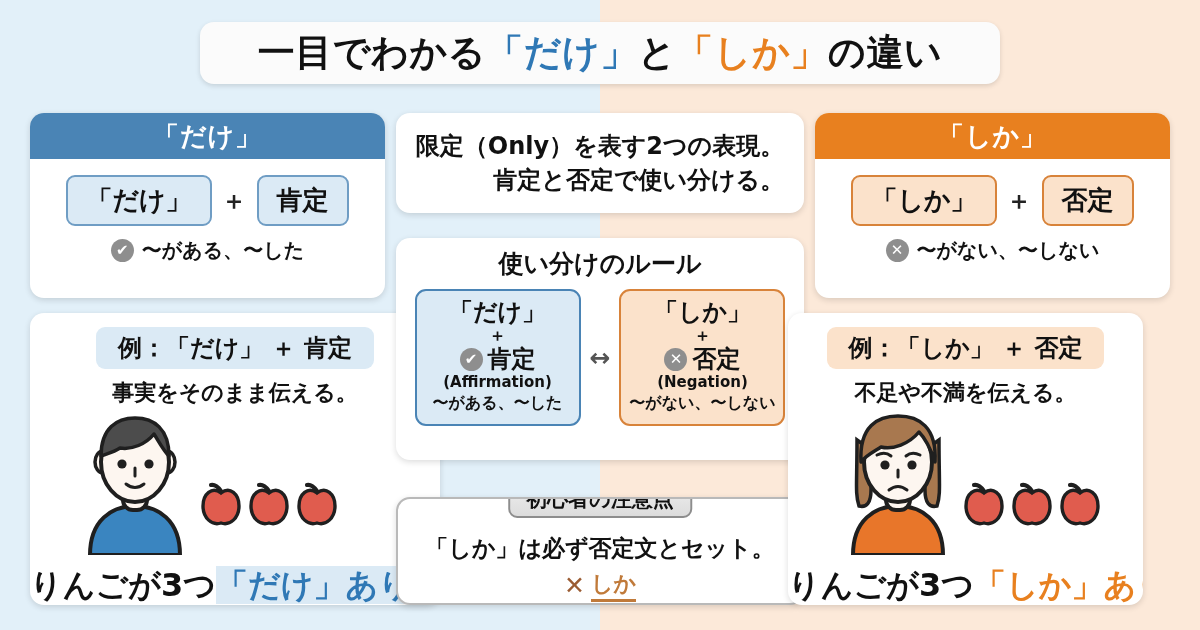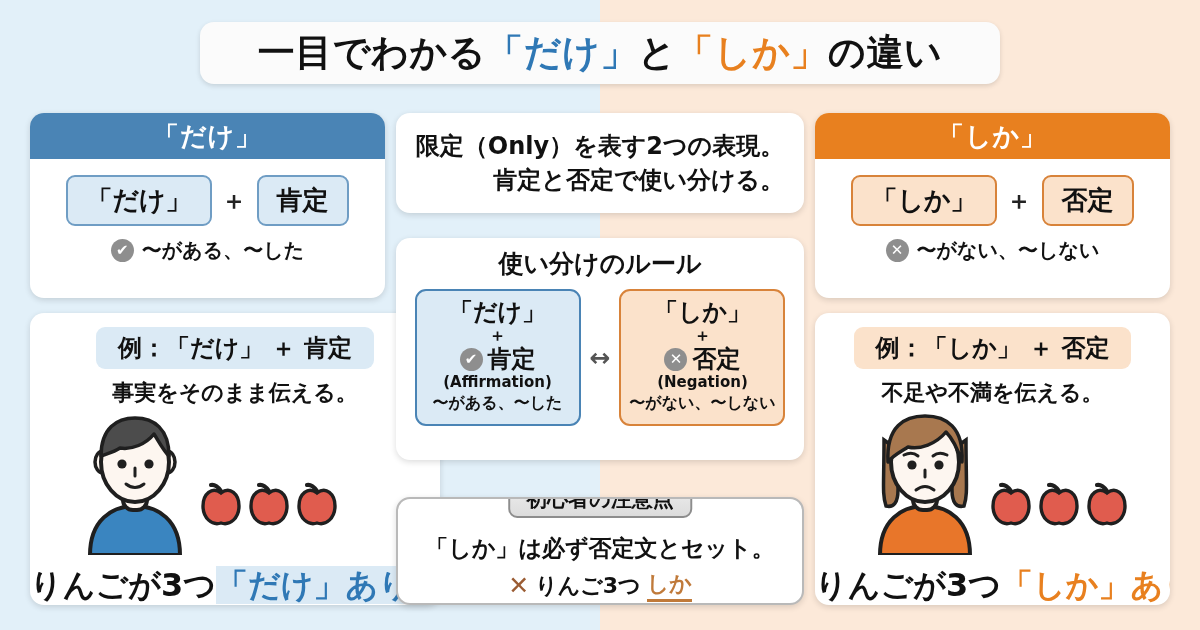--- a/index.html
+++ b/index.html
@@ -215,41 +215,40 @@
         <div class="rule-ex">〜がない、〜しない</div>
       </div>
     </div>
   </div>
 
   <div class="card" style="left:396px;top:497px;width:408px;height:108px;border:2px solid #b9b9b9;">
     <div class="caution-badge">初心者の注意点</div>
     <div class="caution-l1">「しか」は必ず否定文とセット。</div>
     <div class="caution-l2">
       <span class="x-mark">✕</span>
-        <span>りんご3つ</span>
         <span class="shika-under">しか</span>
     </div>
   </div>
 
   <div class="card" style="left:815px;top:113px;width:355px;height:185px;">
     <div class="side-head orange-head">
       <span>「しか」</span>
     </div>
     <div class="chip-row">
       <span class="chip chip-orange">「しか」</span>
       <span class="plus">＋</span>
       <span class="chip chip-orange">否定</span>
     </div>
     <div class="note-row">
       <span class="badge-ico">✕</span>
       <span>〜がない、〜しない</span>
     </div>
   </div>
 
-  <div class="card" style="left:815px;top:313px;width:355px;height:292px;">
+  <div class="card" style="left:788px;top:313px;width:355px;height:292px;">
     <div class="ex-chip ex-chip-orange">例：「しか」 ＋ 否定</div>
     <div class="ex-sub">不足や不満を伝える。</div>
 
     <div class="scene">
       <div class="person" style="left:45px;">
         <svg width="130" height="145" viewBox="0 0 130 145">
           <path d="M20 145 C20 110 42 96 65 96 C88 96 110 110 110 145 Z" fill="#e8762a" stroke="#1f1f1f" stroke-width="4"></path>
           <rect x="53" y="74" width="24" height="26" rx="10" fill="#fdf6f0" stroke="#1f1f1f" stroke-width="4"></rect>
           <path d="M24 30 C24 74 22 84 26 96 C34 98 38 92 38 80 L38 40 Z" fill="#a8784f" stroke="#1f1f1f" stroke-width="3.5"></path>
           <path d="M106 30 C106 74 108 84 104 96 C96 98 92 92 92 80 L92 40 Z" fill="#a8784f" stroke="#1f1f1f" stroke-width="3.5"></path>

